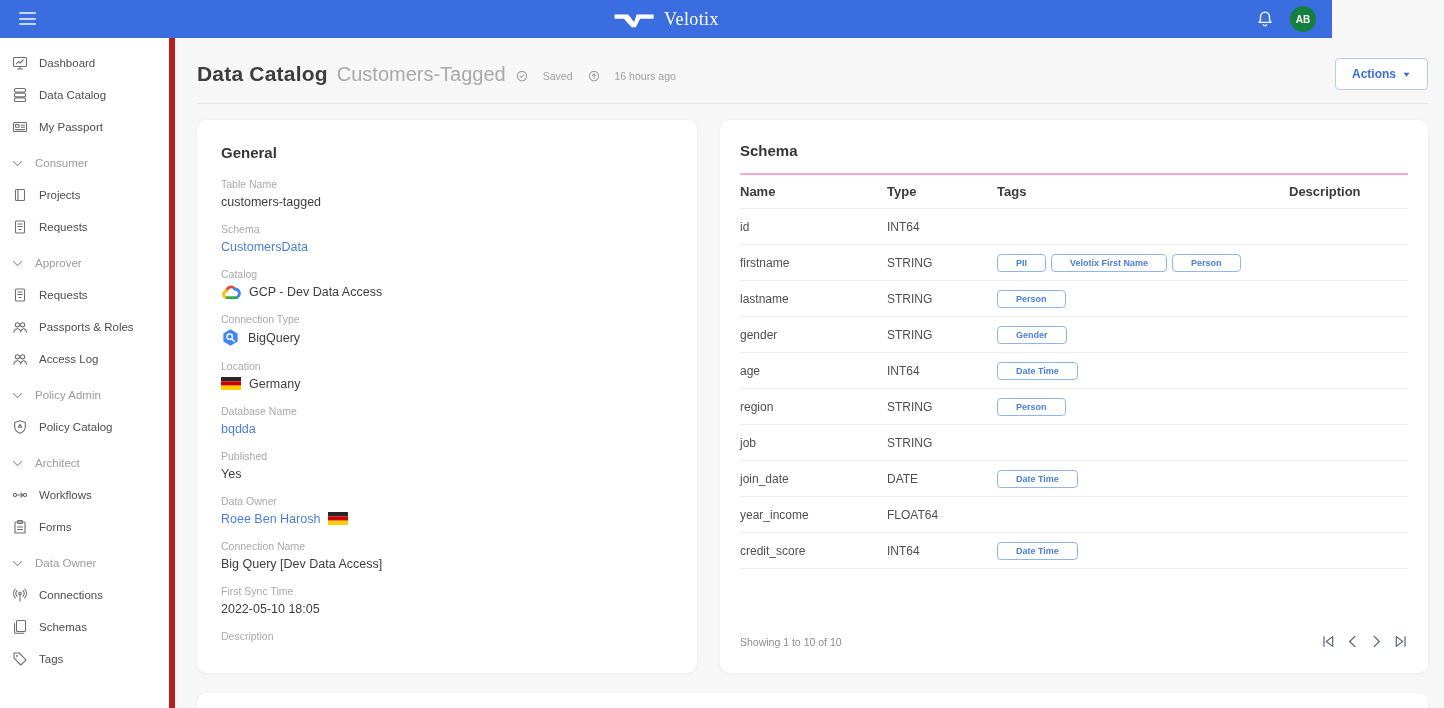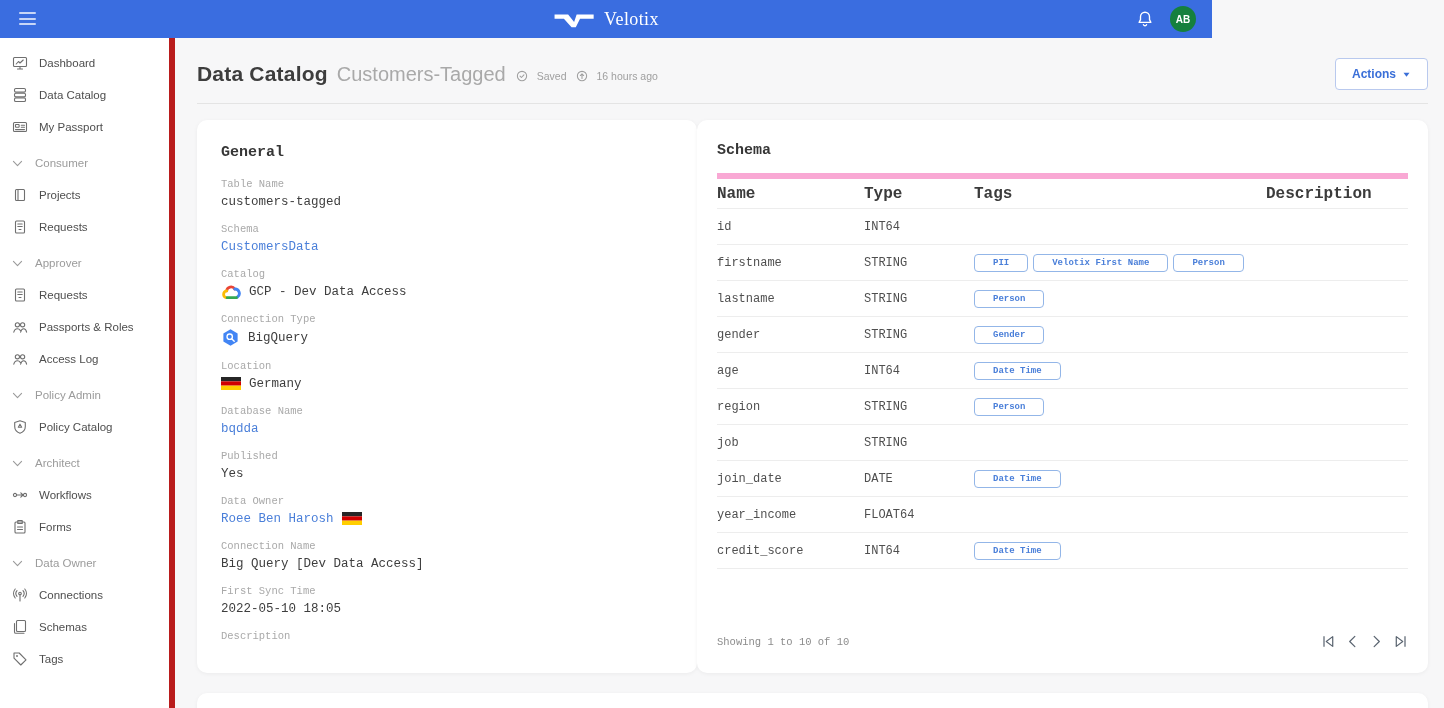--- a/index.html
+++ b/index.html
@@ -1,19 +1,19 @@
 <!DOCTYPE html>
 <html style="--navbar: #3a6de0; --accent: #3a6fd8; --link: #4a7fd9; --tagborder: #93b6e8;"><head>
 <meta charset="utf-8">
 <style>
   * { margin:0; padding:0; box-sizing:border-box; }
   html,body { width:1444px; height:708px; overflow:hidden; font-family:"Liberation Sans",sans-serif; background:#f7f7f8; }
 
   
-  .navbar { position:absolute; top:0; left:0; width:1212px; height:38px; background:var(--navbar,#3a6de0); display:flex; align-items:center; z-index:10; }
+  .navbar { position:absolute; top:0; left:0; width:1332px; height:38px; background:var(--navbar,#3a6de0); display:flex; align-items:center; z-index:10; }
   .hamburger { position:absolute; left:19px; top:11px; width:17px; height:15px; background:none; border:none; cursor:pointer; display:flex; flex-direction:column; justify-content:space-between; padding:1px 0; }
   .hamburger span { display:block; height:2px; width:100%; background:rgba(255,255,255,.72); border-radius:1px; }
   .brand { position:absolute; left:50%; transform:translateX(-50%); display:flex; align-items:center; gap:9px; }
   .brand-mark svg { display:block; }
   .brand-text { color:#fff; font-family:"Liberation Serif",serif; font-size:18px; letter-spacing:.4px; }
   .nav-right { position:absolute; right:16px; display:flex; align-items:center; gap:16px; }
   .bell { width:18px; height:18px; display:inline-flex; cursor:pointer; }
   .avatar { width:26px; height:26px; border-radius:50%; background:#15803d; color:#fff; font-size:10px; font-weight:700; display:flex; align-items:center; justify-content:center; cursor:pointer; }
 
   
@@ -22,43 +22,43 @@
   .side-section { color:#9b9b9b; margin-top:4px; padding-left:11px; }
   .side-sub { }
   .sicon { width:16px; height:16px; display:inline-flex; align-items:center; justify-content:center; flex:none; }
   .side-section .sicon { width:13px; }
 
   
   .main { position:absolute; top:38px; left:175px; right:0; bottom:0; background:#f7f7f8; padding:0 16px 0 22px; overflow:hidden; }
   .page-header { display:flex; align-items:center; padding-top:20px; }
   .page-title { font-size:21px; font-weight:600; color:#3d3d3d; letter-spacing:.2px; }
   .page-subtitle { font-size:20px; color:#a9a9a9; margin-left:9px; }
-  .saved { display:flex; align-items:center; gap:9px; margin-left:10px; font-size:10.5px; color:#9f9f9f; margin-top:4px; }
+  .saved { display:flex; align-items:center; gap:15px; margin-left:10px; font-size:10.5px; color:#9f9f9f; margin-top:4px; }
   .saved .micon { width:12px; height:12px; display:inline-flex; }
   .actions-btn { margin-left:auto; display:flex; align-items:center; gap:6px; background:#fff; border:1px solid #b9c9ee; color:var(--accent,#3a6fd8); font-family:inherit; font-weight:700; font-size:12px; border-radius:4px; padding:8px 16px; cursor:pointer;justify-content:center; }
   .actions-btn .micon { width:9px; height:9px; display:inline-flex; }
   .divider { border-bottom:1px solid #e4e4e4; margin-top:13px; }
 
   
-  .cards { display:flex; margin-top:16px; height:553px;font-family:Liberation Mono, monospace; }
+  .cards { display:flex; gap:23px; margin-top:16px; height:553px; }
   .card { background:#fff; border-radius:10px; box-shadow:0 1px 4px rgba(0,0,0,.05); }
   .card h2 { font-size:15px; font-weight:600; color:#363636; }
 
   .general-card { width:500px; padding:24px 24px 10px; overflow:hidden; }
   .general-card h2 { margin-bottom:17px; }
   .gfield { margin-bottom:13px; }
   .glabel { font-size:10.5px; color:#a9a9a9; margin-bottom:3px; }
   .gval { display:flex; align-items:center; gap:8px; min-height:17px; font-size:12.5px; font-weight:500; color:#3e3e3e; }
   .gval .link { color:var(--link,#4a7fd9); cursor:pointer; }
   .vicon { display:inline-flex; align-items:center; }
 
   .schema-card { flex:1; padding:22px 20px 24px; display:flex; flex-direction:column; overflow:hidden; }
   .schema-card h2 { margin-bottom:14px; }
   .trow { display:grid; grid-template-columns:147px 110px 292px 1fr; align-items:center; min-height:36px; border-bottom:1px solid #ededed; font-size:12px; color:#4f4f4f; }
-  .trow.thead { border-top:6px solid #f9a8d4; font-size:16px; font-weight:700; color:#3b3b3b; }
+  .trow.thead { border-top:2px solid #f9a8d4; font-size:13px; font-weight:700; color:#3b3b3b; }
   .tags-cell { display:flex; gap:5px; flex-wrap:wrap; }
   .tag-badge { font-size:9px; font-weight:600; color:var(--link,#4a7fd9); border:1px solid var(--tagborder,#93b6e8); border-radius:4px; padding:3px 18px; background:#fff; white-space:nowrap; }
   .spacer { flex:1; }
   .table-footer { display:flex; align-items:center; justify-content:space-between; font-size:10.5px; color:#8c8c8c; padding-top:8px; }
   .pager { display:flex; gap:9px; align-items:center; }
   .pager .pbtn { width:15px; height:15px; display:inline-flex; cursor:pointer; background:none; border:none; padding:0; }
 
   .bottom-card { margin-top:20px; height:60px; border-radius:10px 10px 0 0; }
 </style>
 </head>

